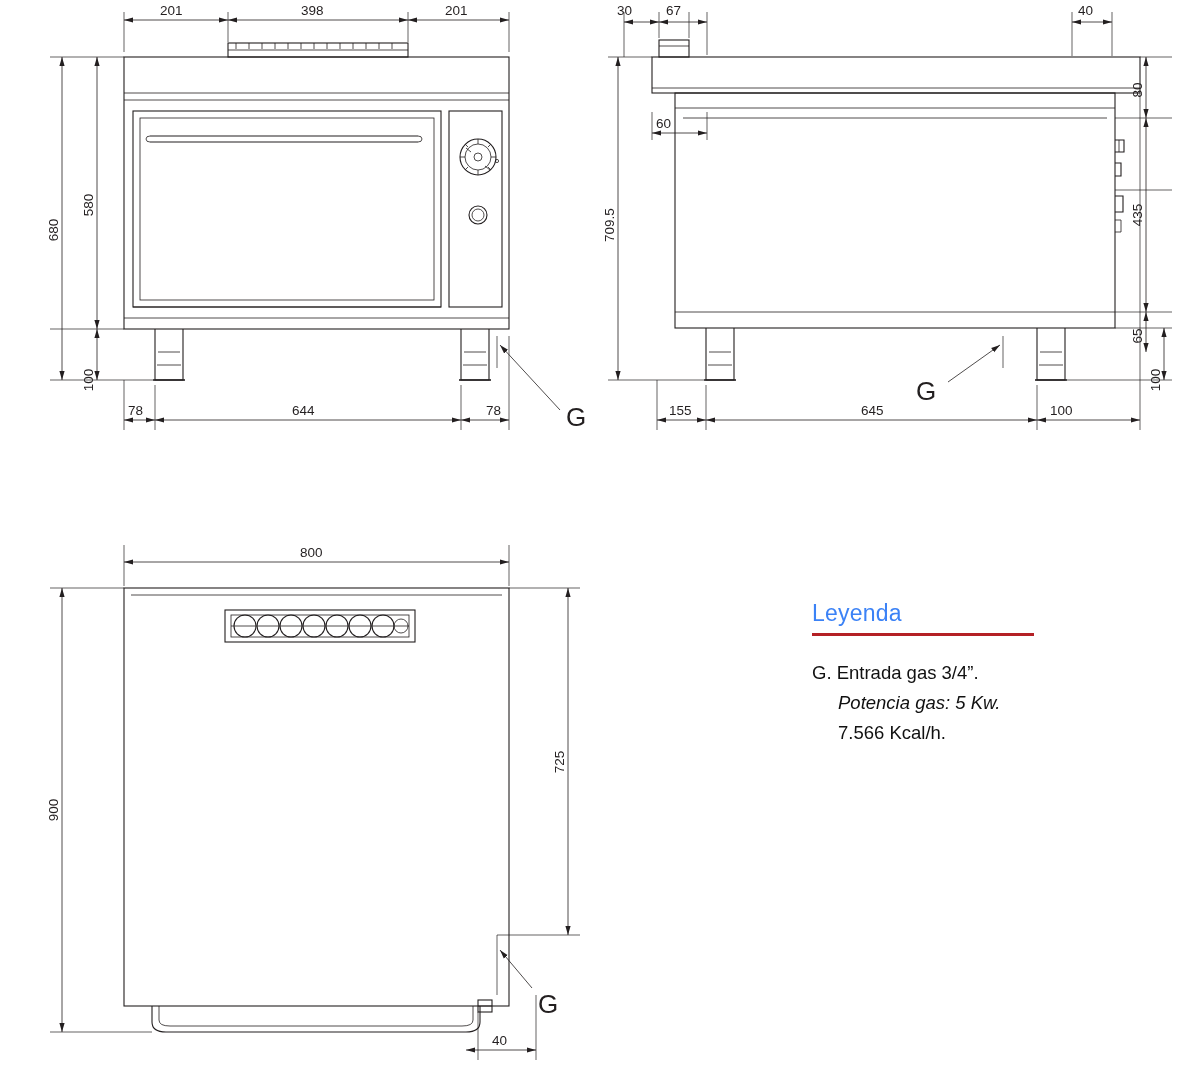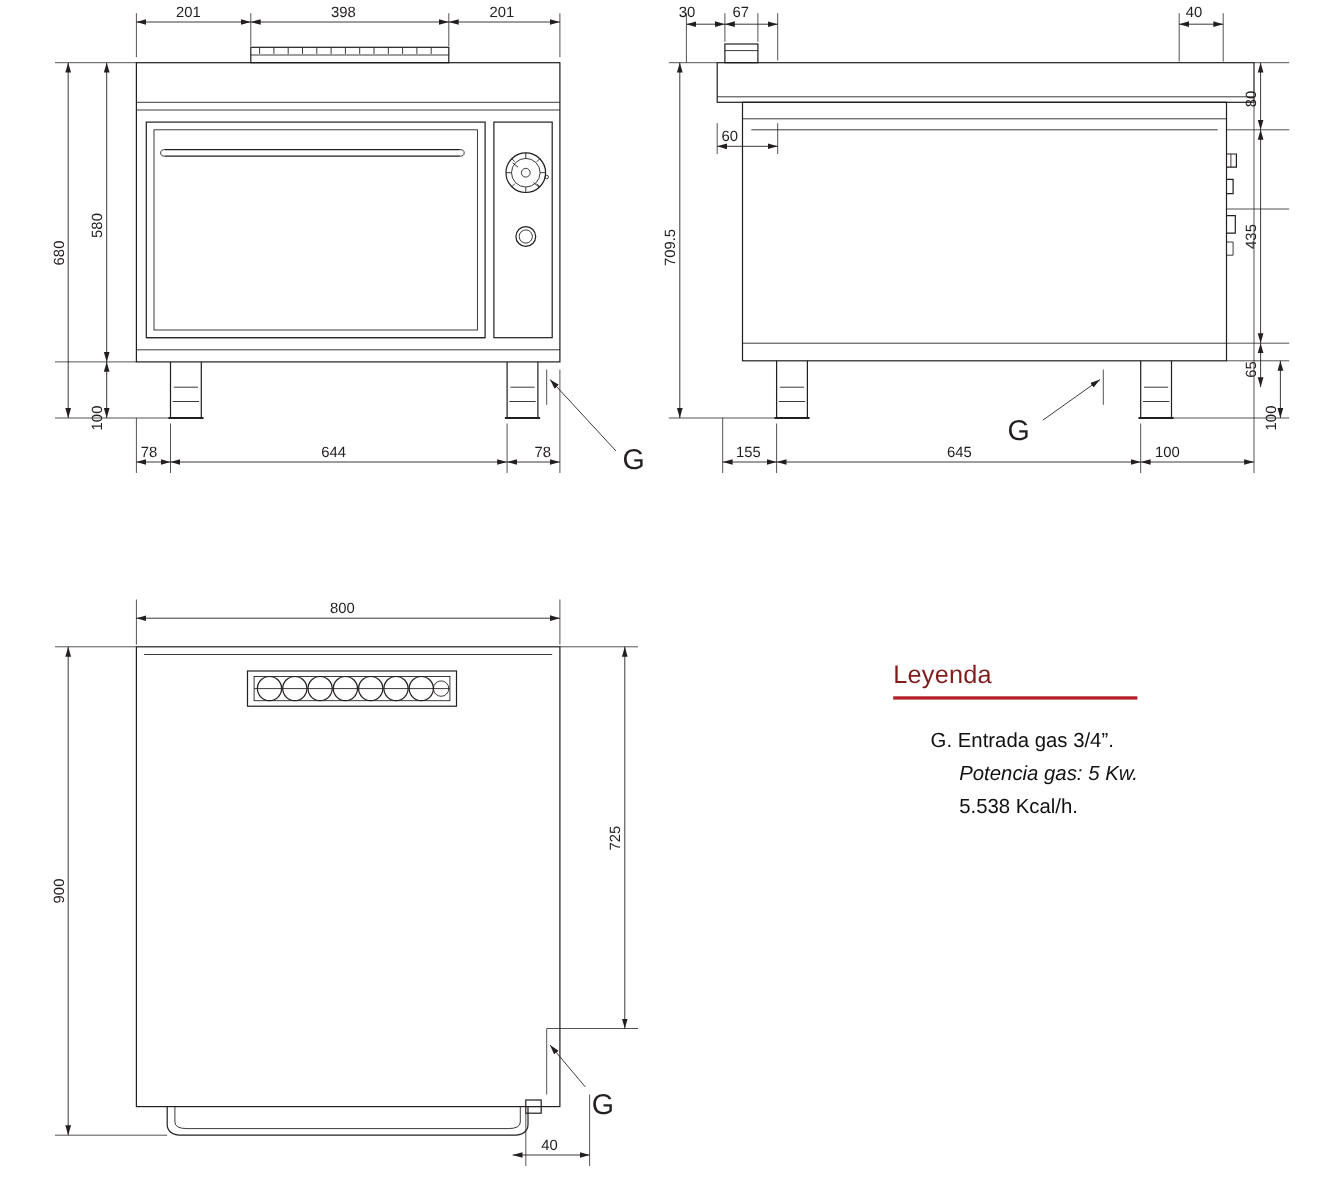--- a/index.html
+++ b/index.html
@@ -28,36 +28,35 @@
     height: 1080px;
   }
   .legend {
     position: absolute;
     left: 812px;
     top: 600px;
     width: 340px;
   }
   .legend-title {
     font-size: 23px;
-    color: #7f1d1d;
+    color: #3b82f6;
     letter-spacing: 0.2px;
     font-weight: 400;
     margin: 0 0 6px 0;
   }
   .legend-rule {
     width: 222px;
     height: 3px;
     background: #b42025;
     margin: 2px 0 22px 0;
   }
   .legend-body {
     font-size: 18.5px;
     line-height: 1.62;
     color: #111111;
-    margin-left: 34px;
   }
   .legend-body .ln1 { margin-left: 0px; }
   .legend-body .ln2 { margin-left: 26px; font-style: italic; }
   .legend-body .ln3 { margin-left: 26px; }
 </style>
 </head>
 <body>
 
 <div class="stage">
 
@@ -286,17 +285,17 @@
       <text class="tx" x="492" y="1045">40</text>
     </g>
   </svg>
 
   <div class="legend">
     <div class="legend-title">Leyenda</div>
     <div class="legend-rule"></div>
     <div class="legend-body">
       <div class="ln1">G. Entrada gas 3/4”.</div>
       <div class="ln2">Potencia gas: 5 Kw.</div>
-      <div class="ln3">5.538 Kcal/h.</div>
+      <div class="ln3">7.566 Kcal/h.</div>
     </div>
   </div>
 
 </div>
 
 </body></html>

